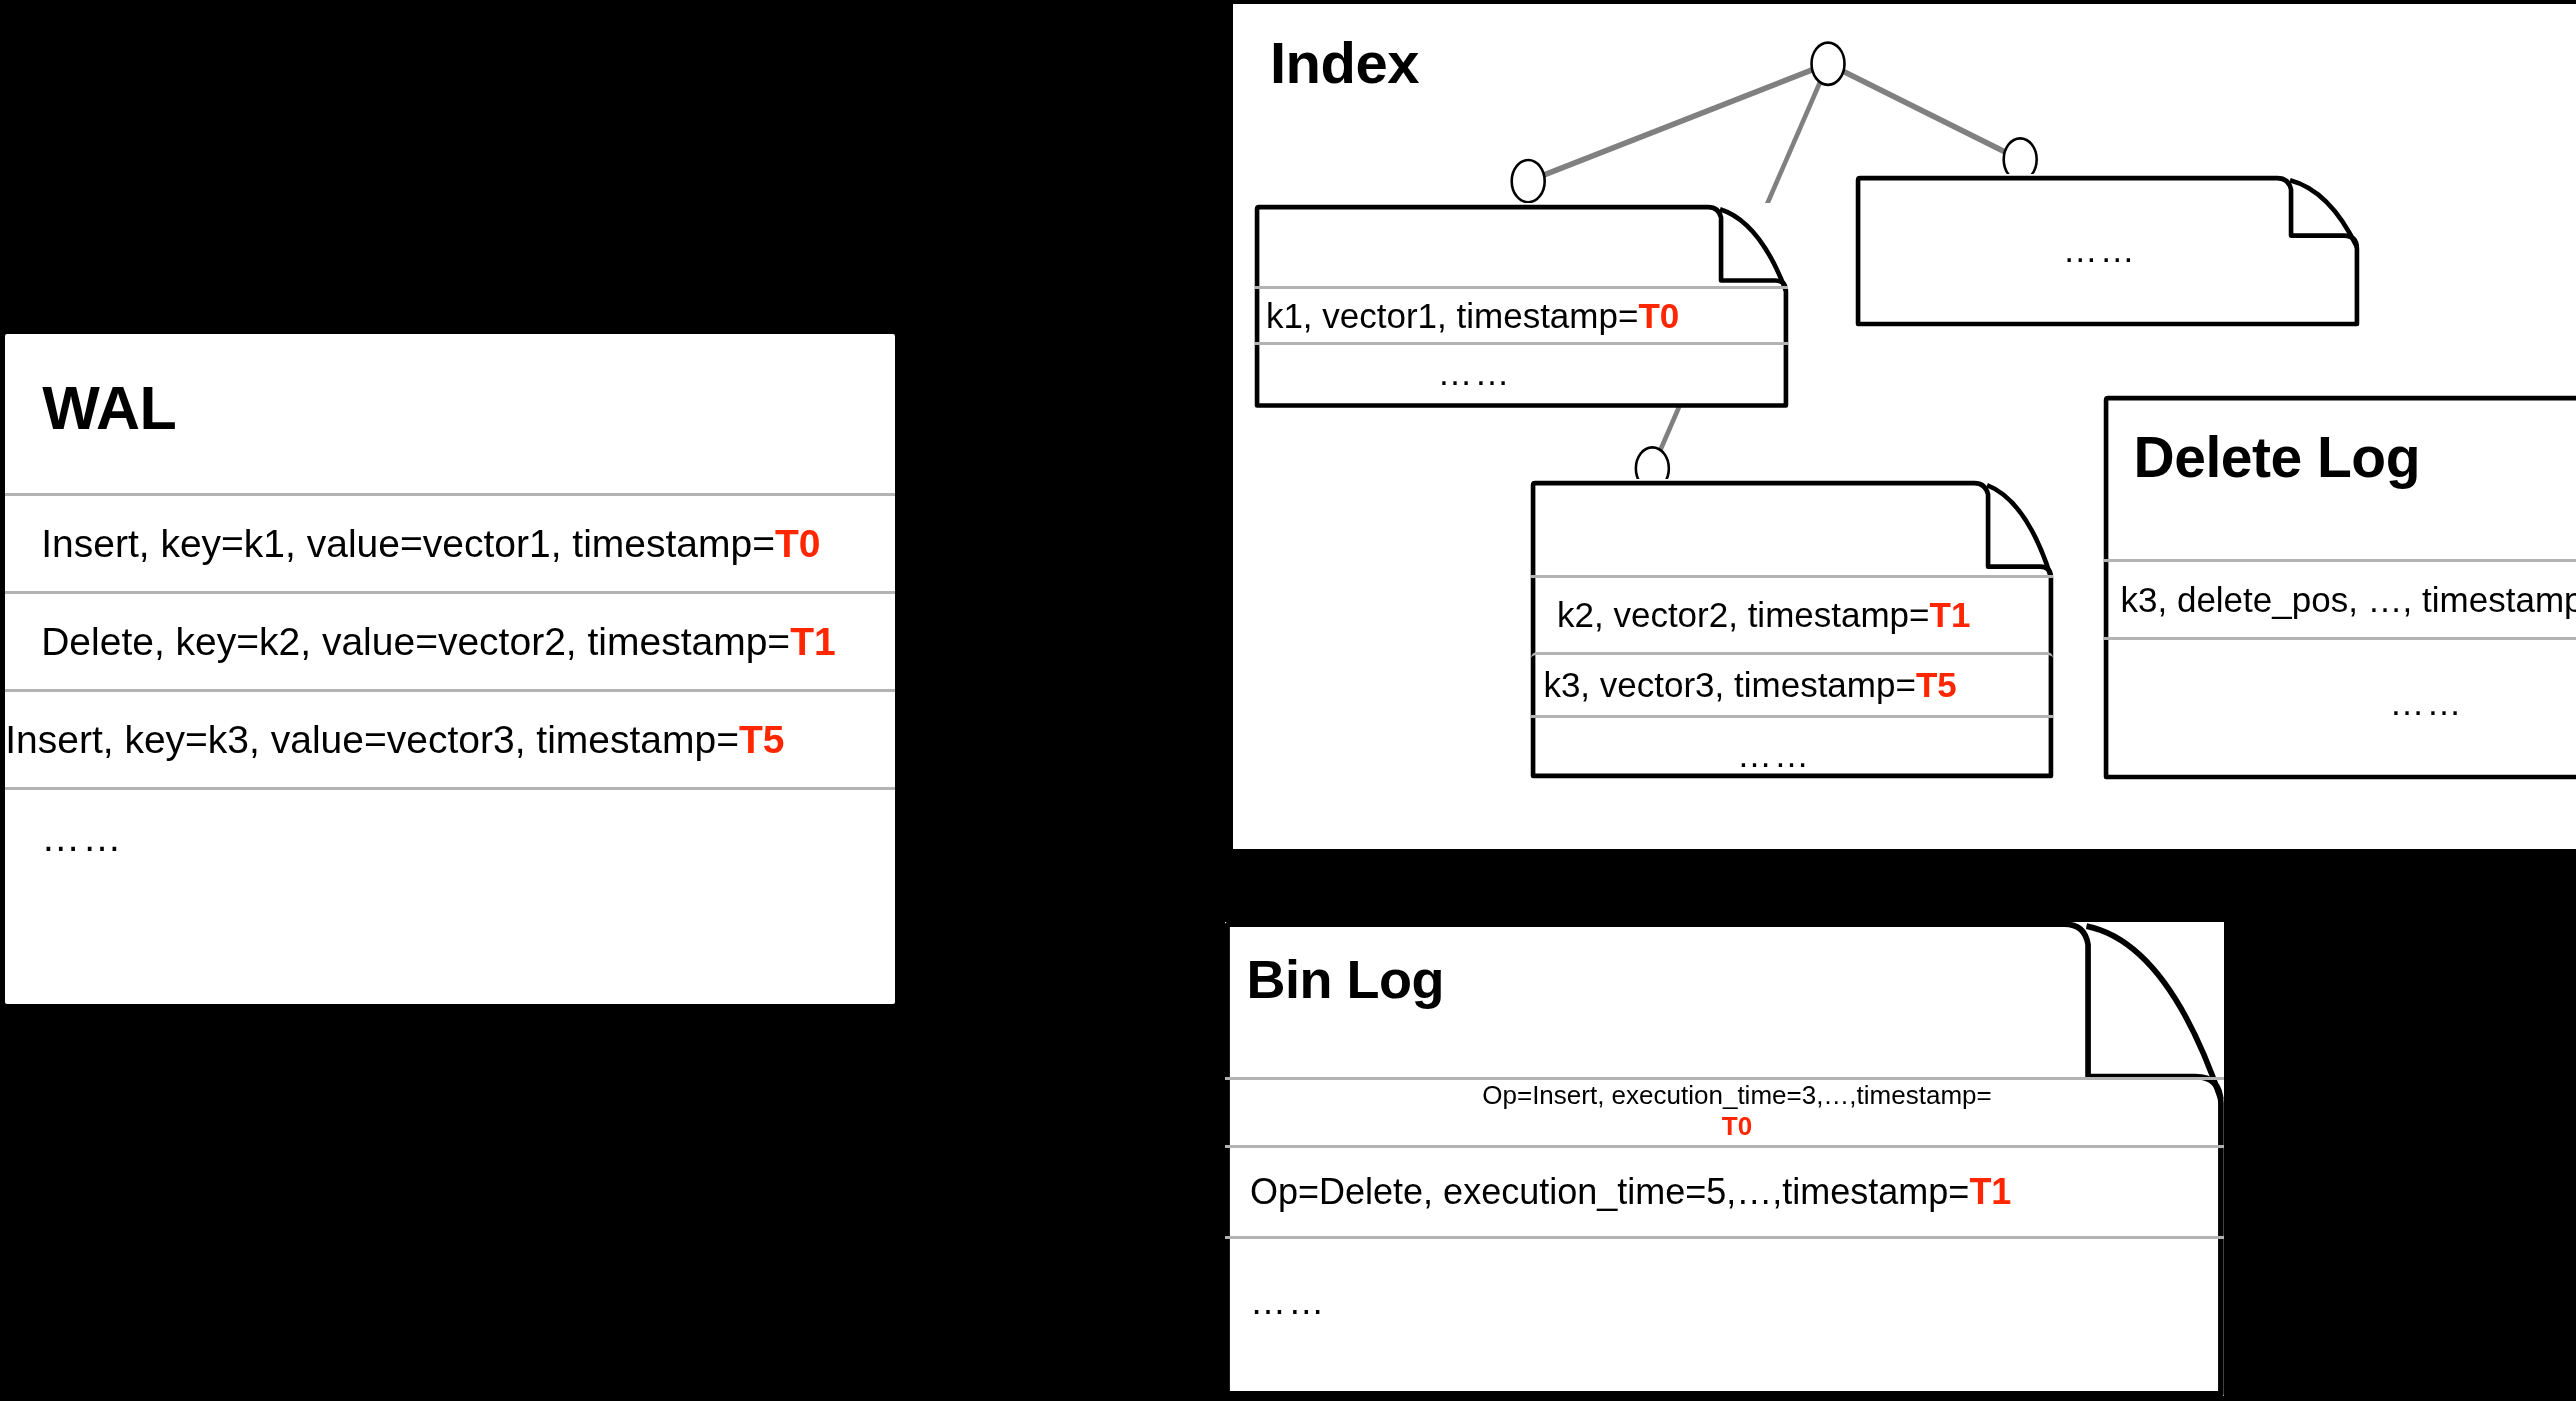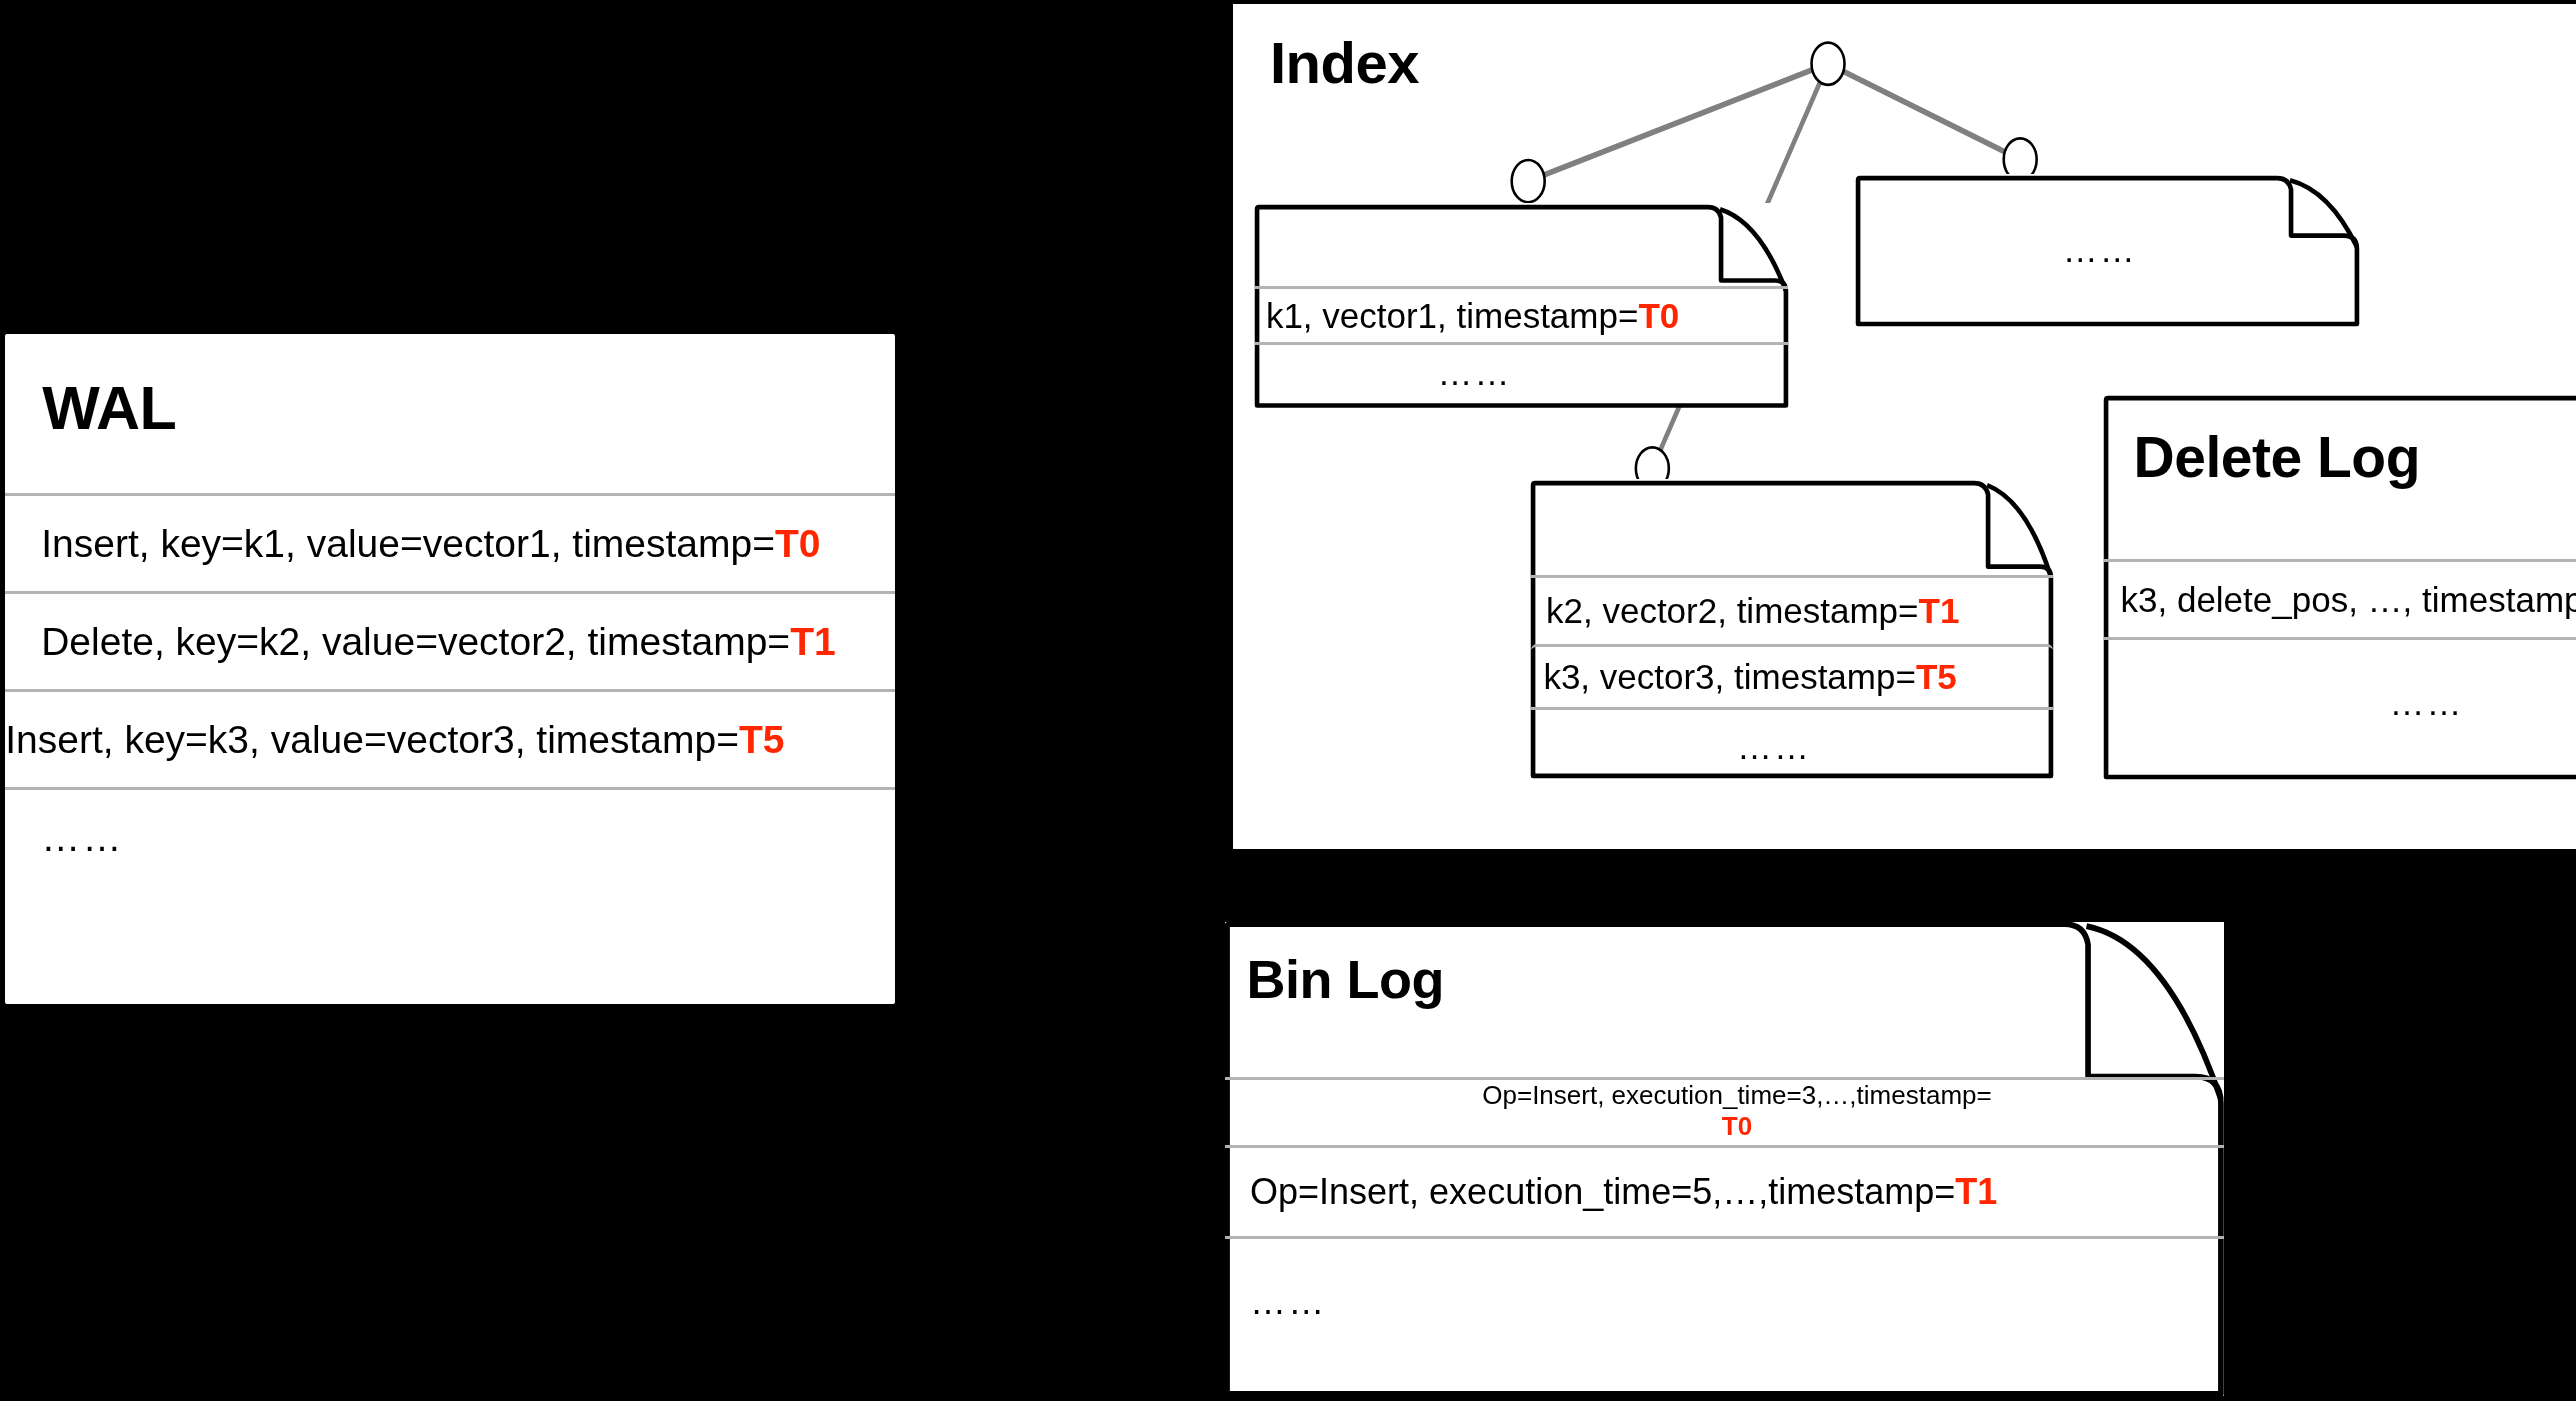--- a/index.html
+++ b/index.html
@@ -149,21 +149,21 @@
     </div>
   </div>
 
   <div class="doc" style="left:298px; top:475px; width:522px; height:299px;">
     <svg class="doc-svg" viewBox="0 0 1013 580" preserveAspectRatio="none">
       <path d="M4 576 L4 12 Q4 8 8 8 L860 8 Q882 8 887 30
                L887 170 L988 170 Q1009 170 1009 192 L1009 576 Z" fill="#ffffff" stroke="#000000" stroke-width="9" stroke-linejoin="round"></path>
       <path d="M885 12 Q962 42 1009 190" fill="none" stroke="#000000" stroke-width="9"></path>
     </svg>
     <div class="doc-body" style="top:96px;">
-      <div class="row" style="height:69px; padding-left:15px; font-size:35px;">
+      <div class="row" style="height:77px; padding-left:26px; font-size:35px;">
         <span class="row-text">k2, vector2, timestamp=</span>
           <span class="ts">T1</span>
       </div>
       <div class="row" style="height:63px; padding-left:12.4px; font-size:35px;border-radius:6px;">
         <span class="row-text">k3, vector3, timestamp=</span>
           <span class="ts">T5</span>
       </div>
       <div class="row" style="height:76px; justify-content:center; padding-right:36px; font-size:35px;">
         <span class="row-text ell">……</span>
       </div>
@@ -197,21 +197,21 @@
   </svg>
 
   <div class="panel-title" style="left:21.6px; top:30px; font-size:54px;">Bin Log</div>
 
   <div class="doc-body" style="top:155px;">
     <div class="row" style="height:68px; padding-left:25px; font-size:26px;flex-direction:column;">
       <span class="row-text">Op=Insert, execution_time=3,…,timestamp=</span>
         <span class="ts">T0</span>
     </div>
     <div class="row" style="height:91px; padding-left:25px; font-size:36px;">
-      <span class="row-text">Op=Insert, execution_time=5,…,timestamp=</span>
+      <span class="row-text">Op=Delete, execution_time=5,…,timestamp=</span>
         <span class="ts">T1</span>
     </div>
     <div class="row" style="height:129px; padding-left:25px; font-size:36px;">
       <span class="row-text ell">……</span>
     </div>
   </div>
 </div>
 
 
 </body></html>

